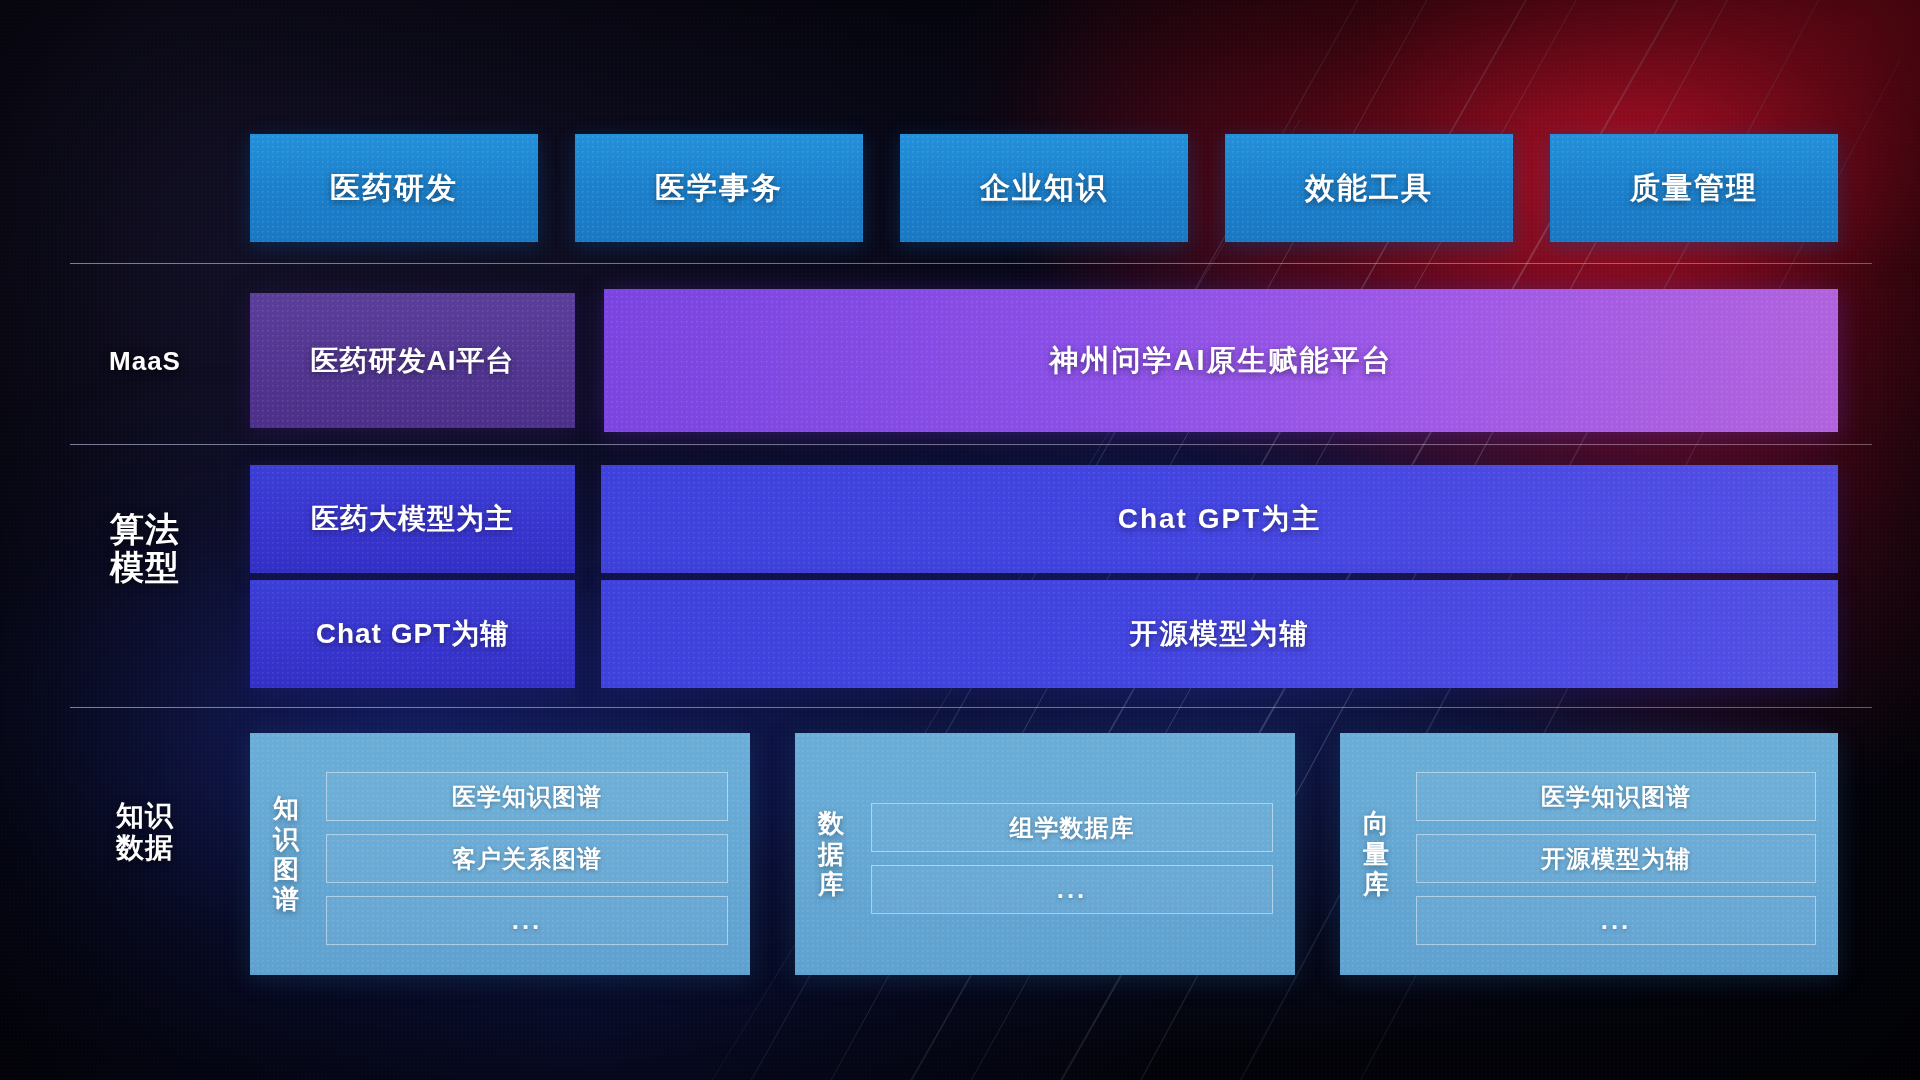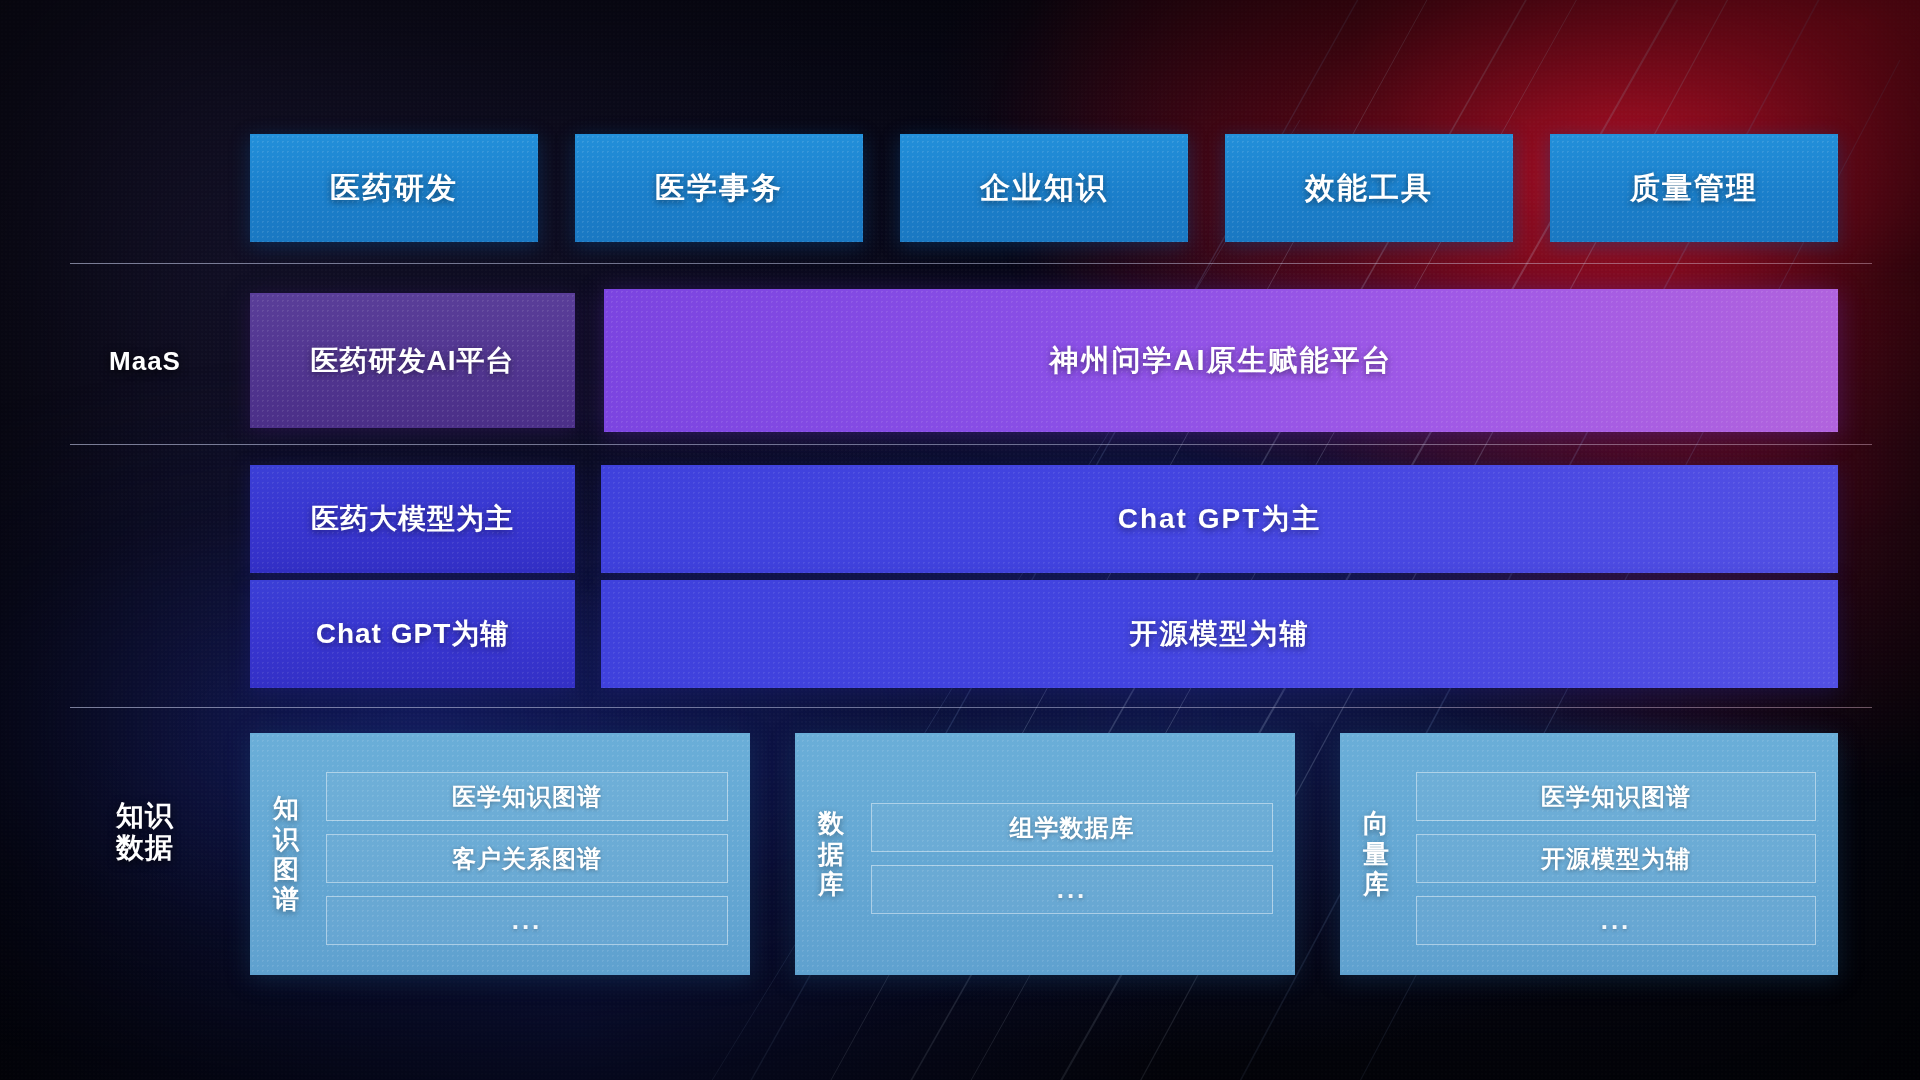--- a/index.html
+++ b/index.html
@@ -168,20 +168,24 @@
 
     <div class="cell maas-left" style="left:250px;top:293px;width:325px;height:135px;">
       <span>医药研发AI平台</span>
     </div>
     <div class="cell maas-right" style="left:604px;top:289px;width:1234px;height:143px;">
       <span>神州问学AI原生赋能平台</span>
     </div>
 
     <div class="divider" style="top:444px;"></div>
 
+    <div class="rowlabel" style="top:510px;font-size:34px;">
+      <span class="ln">算法</span>
+      <span class="ln">模型</span>
+    </div>
 
     <div class="cell algo-left" style="left:250px;top:465px;width:325px;height:108px;">
       <span>医药大模型为主</span>
     </div>
     <div class="cell algo-right" style="left:601px;top:465px;width:1237px;height:108px;">
       <span>Chat GPT为主</span>
     </div>
 
     <div class="cell algo-left" style="left:250px;top:580px;width:325px;height:108px;">
       <span>Chat GPT为辅</span>

